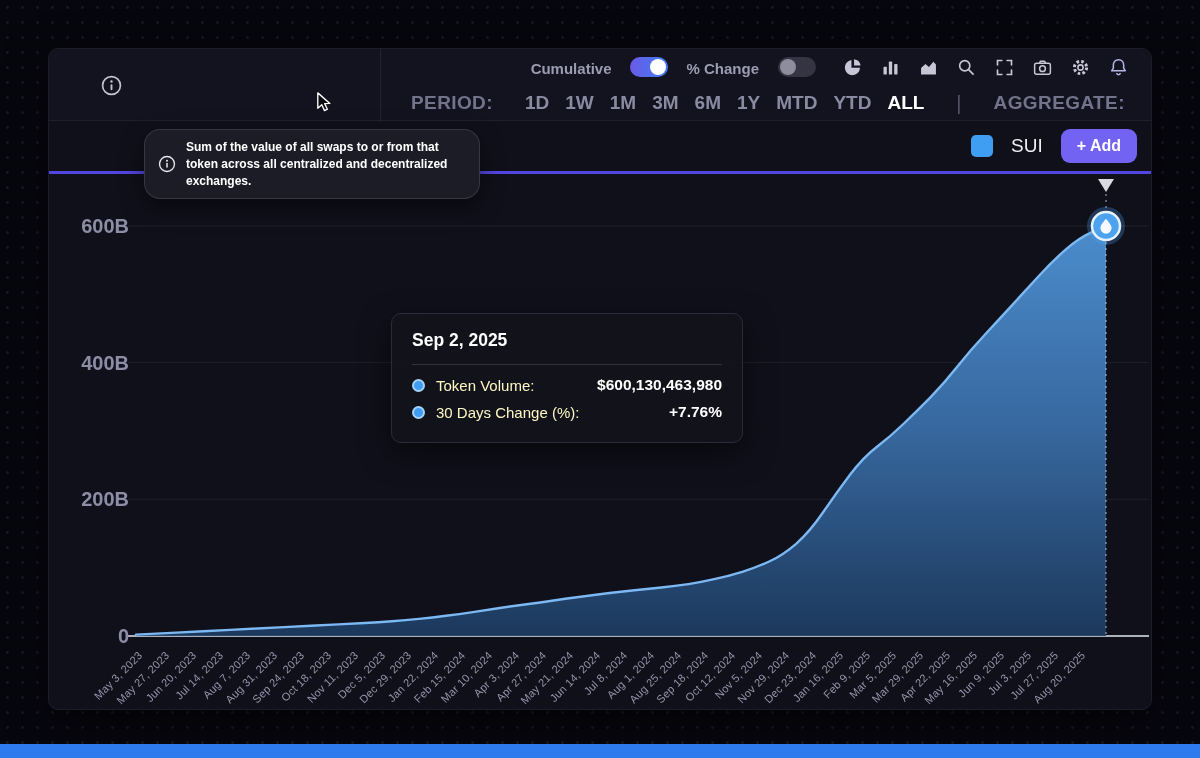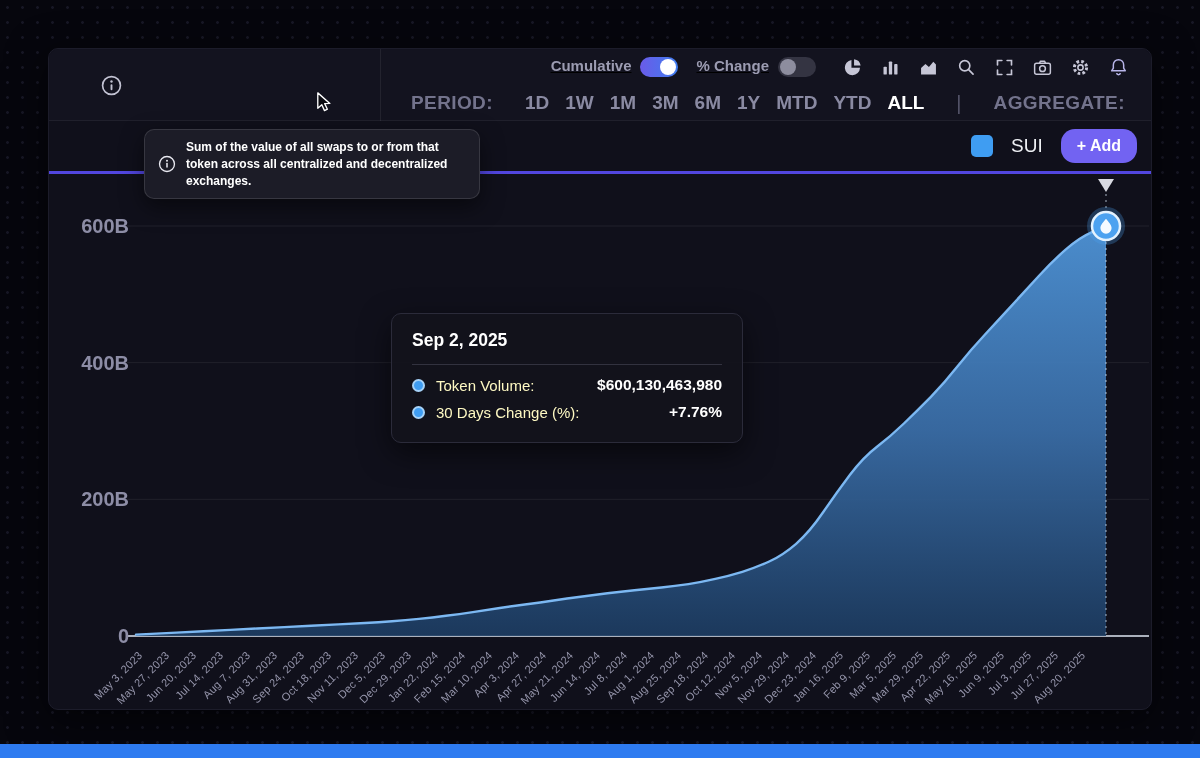--- a/index.html
+++ b/index.html
@@ -15,51 +15,51 @@
     position:absolute;left:48px;top:48px;width:1104px;height:662px;
     background:#10101b;border:1px solid #1c1c2a;border-radius:10px;
     box-shadow:0 10px 40px rgba(0,0,0,.55);overflow:hidden;
   }
   .hdr{position:relative;height:72px;border-bottom:1px solid rgba(255,255,255,.06);background:#13131f;border-radius:10px 10px 0 0;}
   .title-area{position:absolute;left:0;top:0;width:332px;height:72px;display:flex;align-items:center;gap:10px;padding-left:52px;border-right:1px solid rgba(255,255,255,.07);}
   .title-area h1{font-size:26px;font-weight:700;color:#fff;margin:0;letter-spacing:.3px;}
   .info-ic{color:#c2c2d2;display:flex;cursor:pointer;}
   .cursor{position:absolute;left:264px;top:41px;z-index:9;}
   .row1{position:absolute;left:332px;right:0;top:0;height:36px;display:flex;align-items:center;justify-content:flex-end;gap:18px;padding-right:22px;}
-  .tgl-group{display:flex;align-items:flex-start;gap:9px;text-decoration:underline;}
+  .tgl-group{display:flex;align-items:flex-end;gap:19px;}
   .tlabel{font-size:15px;color:#9c9cb2;font-weight:600;}
   .toggle{width:38px;height:20px;border-radius:10px;background:#343442;position:relative;display:inline-block;cursor:pointer;flex:none;}
   .toggle .knob{position:absolute;top:2px;left:2px;width:16px;height:16px;border-radius:50%;background:#8d8d9e;}
   .toggle.on{background:linear-gradient(90deg,var(--toggle-on,#6a5be8),#3f7df0);}
   .toggle.on .knob{left:20px;background:#fff;}
   .icon-group{display:flex;align-items:center;gap:17px;margin-left:8px;}
   .icon-btn{display:flex;cursor:pointer;color:#c6c6d6;}
   .icon-btn.bell{color:#b9b6ea;}
   .row2{position:absolute;left:332px;right:0;top:36px;height:36px;display:flex;align-items:center;gap:32px;padding:0 26px 0 30px;}
   .grp-label{font-size:19px;font-weight:700;color:#73738c;letter-spacing:.4px;}
   .opts{display:flex;gap:16px;align-items:center;}
   .opt{font-size:19px;font-weight:600;color:#8a8aa2;cursor:pointer;}
   .opt.sel{color:#ffffff;font-weight:700;}
   .vsep{margin-left:auto;color:#55556a;font-size:20px;}
   .legend-row{position:absolute;left:0;right:0;top:72px;height:50px;display:flex;align-items:center;justify-content:flex-end;gap:18px;padding-right:14px;}
   .swatch{width:22px;height:22px;border-radius:5px;background:var(--accent,#3f9df2);cursor:pointer;}
   .legend-token{font-size:19px;color:#eef0f4;font-weight:500;}
-  .add-btn{border:none;background:var(--add,#7263f2);color:#fff;font-size:16px;font-weight:600;padding:8px 16px;border-radius:14px;cursor:pointer;font-family:inherit;}
+  .add-btn{border:none;background:var(--add,#7263f2);color:#fff;font-size:16px;font-weight:600;padding:8px 16px;border-radius:9px;cursor:pointer;font-family:inherit;}
   .purple-rule{position:absolute;left:0;right:0;top:122px;height:3px;background:var(--rule,#5246e0);z-index:3;}
   #chart{position:absolute;left:0;top:122px;z-index:1;}
   .ylab{position:absolute;left:28px;width:52px;text-align:right;font-size:20px;font-weight:600;color:#8d8da6;z-index:2;}
   .xlab{position:absolute;top:600px;font-size:11px;color:#9595ab;white-space:nowrap;transform:rotate(-45deg) translateX(-100%);transform-origin:0 0;letter-spacing:.2px;z-index:2;}
   .hover-tip{position:absolute;left:342px;top:264px;width:352px;background:rgba(19,19,28,.97);border:1px solid #2b2b3a;border-radius:10px;padding:16px 20px 12px;box-shadow:0 10px 30px rgba(0,0,0,.55);z-index:5;}
   .tip-date{font-size:17.5px;font-weight:700;color:#fff;margin-bottom:13px;}
   .tip-div{border-top:1px solid #32323f;margin-bottom:11px;}
   .tip-row{display:flex;align-items:center;gap:11px;margin:9px 0;}
   .bullet{width:13px;height:13px;border-radius:50%;background:var(--accent,#3f9df2);border:2px solid #a6d2f8;flex:none;}
   .tip-label{font-size:15px;color:#fef9c3;}
   .tip-value{margin-left:auto;font-size:15.5px;font-weight:700;color:#fff;}
-  .info-tip{position:absolute;left:95px;top:80px;width:336px;display:flex;align-items:center;gap:10px;background:#1c1c27;border:1px solid rgba(255,255,255,.12);border-radius:10px;padding:9px 13px;z-index:8;box-shadow:0 8px 22px rgba(0,0,0,.5);}
+  .info-tip{position:absolute;left:95px;top:80px;width:336px;display:flex;align-items:center;gap:10px;background:#1c1c27;border:1px solid rgba(255,255,255,.12);border-radius:16px;padding:9px 13px;z-index:8;box-shadow:0 8px 22px rgba(0,0,0,.5);}
   .it-icon{color:#e8e8f0;display:flex;flex:none;}
   .it-text{font-size:12px;font-weight:700;color:#fff;line-height:1.4;}
   .footer-bar{position:absolute;left:0;right:0;bottom:0;height:14px;background:var(--footer,#2e7bf0);}
 </style>
 </head>
 <body>
 
 <div class="stage">
   <div class="card">
 

